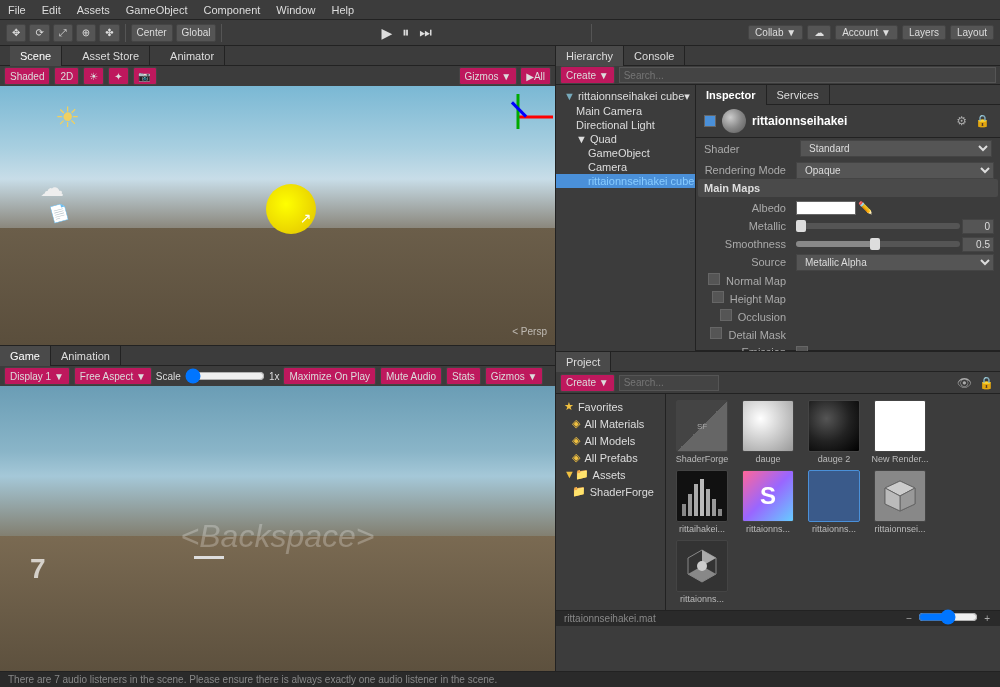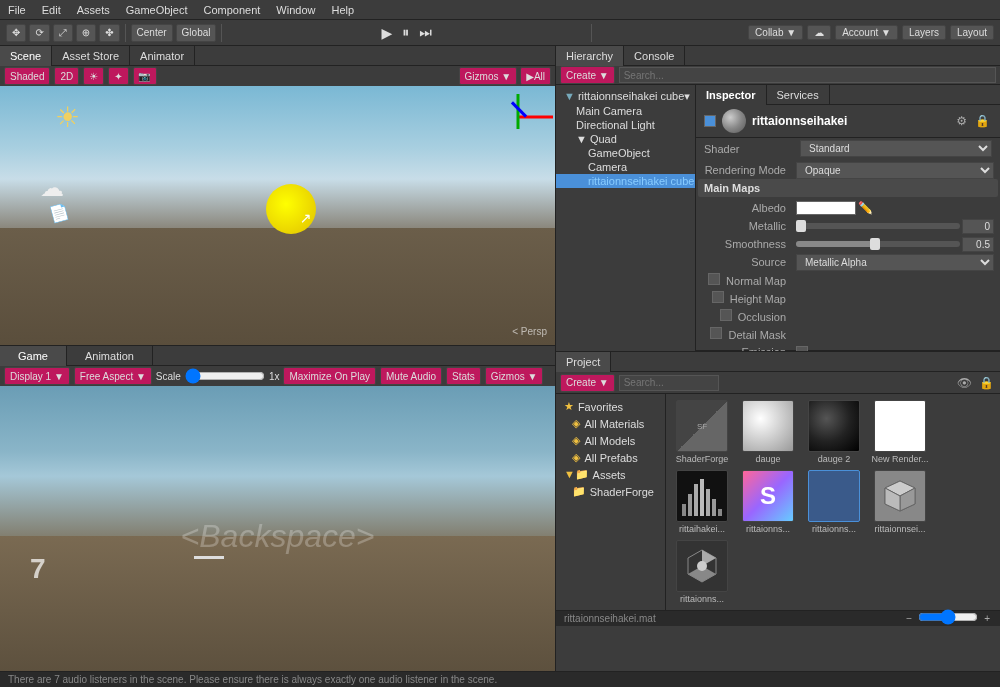--- a/index.html
+++ b/index.html
@@ -18,33 +18,33 @@
 
     
     .main-layout { display: flex; height: calc(687px - 48px); }
 
     
     .left-panel { width: 556px; display: flex; flex-direction: column; border-right: 1px solid #222; }
 
     
     .scene-view { flex: 1; position: relative; background: #4a4a4a; overflow: hidden; }
     .scene-tabs { display: flex; align-items: center; height: 20px; background: #3c3c3c; border-bottom: 1px solid #222; }
-    .scene-tab { padding: 0 10px; height: 20px; line-height: 20px; font-size: 11px; cursor: pointer; border-right: 1px solid #222; }
+    .scene-tab { padding: 0 10px; height: 20px; line-height: 20px; font-size: 11px; cursor: pointer; border-right: 1px solid #222; margin-left: 10px; }
     .scene-tab.active { background: #4a4a4a; color: #fff; }
     .scene-toolbar { display: flex; align-items: center; height: 20px; background: #3c3c3c; gap: 4px; padding: 0 4px; }
     .scene-content { position: relative; height: calc(100% - 40px); background: #5a5a5a; overflow: hidden; }
 
     
     .scene-sky { position: absolute; top: 0; left: 0; right: 0; height: 60%; background: linear-gradient(180deg, #7ab8d4 0%, #a8cfe0 40%, #c8dde8 60%, #7a7060 100%); }
     .scene-ground { position: absolute; bottom: 0; left: 0; right: 0; height: 45%; background: linear-gradient(180deg, #6b5e4a 0%, #5a4e3c 100%); }
 
     
     .game-view { height: 340px; border-top: 1px solid #222; display: flex; flex-direction: column; }
     .game-tabs { display: flex; align-items: center; height: 20px; background: #3c3c3c; border-bottom: 1px solid #222; }
-    .game-tab { padding: 0 18px; height: 20px; line-height: 20px; font-size: 11px; cursor: pointer; border-right: 1px solid #222; }
+    .game-tab { padding: 0 10px; height: 20px; line-height: 20px; font-size: 11px; cursor: pointer; border-right: 1px solid #222; }
     .game-tab.active { background: #4a4a4a; color: #fff; }
     .game-toolbar { display: flex; align-items: center; height: 20px; background: #3c3c3c; gap: 4px; padding: 0 4px; font-size: 10px; }
     .game-content { flex: 1; position: relative; background: #5a5a5a; overflow: hidden; }
     .game-sky { position: absolute; top: 0; left: 0; right: 0; height: 55%; background: linear-gradient(180deg, #6a9db5 0%, #8ab5c8 40%, #a5c8d8 55%, #7a6e58 100%); }
     .game-ground { position: absolute; bottom: 0; left: 0; right: 0; height: 50%; background: linear-gradient(180deg, #7a6a52 0%, #5a4e3c 100%); }
     .game-backspace { position: absolute; top: 50%; left: 50%; transform: translate(-50%, -50%); font-size: 32px; color: rgba(255,255,255,0.25); font-style: italic; }
     .game-number { position: absolute; bottom: 100px; left: 30px; font-size: 28px; color: rgba(255,255,255,0.7); font-weight: bold; }
 
     
     .right-panel { width: 444px; display: flex; flex-direction: column; background: #3c3c3c; }

